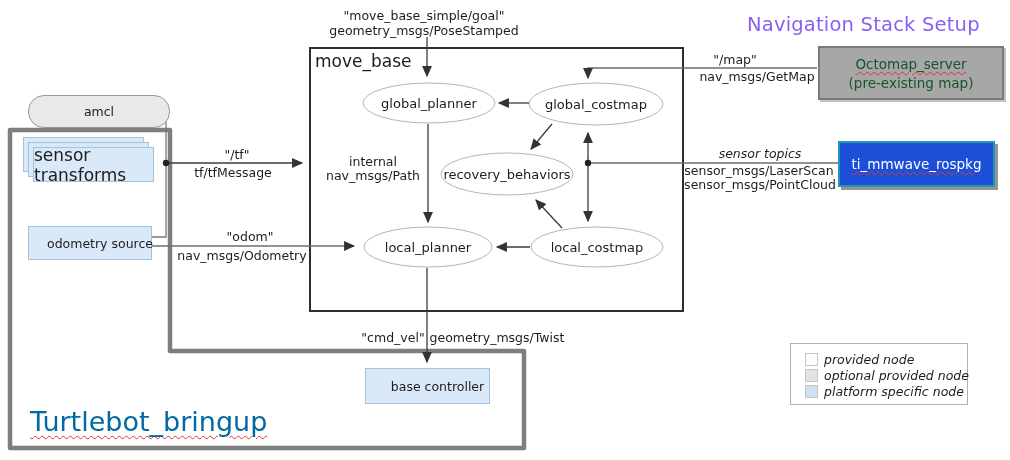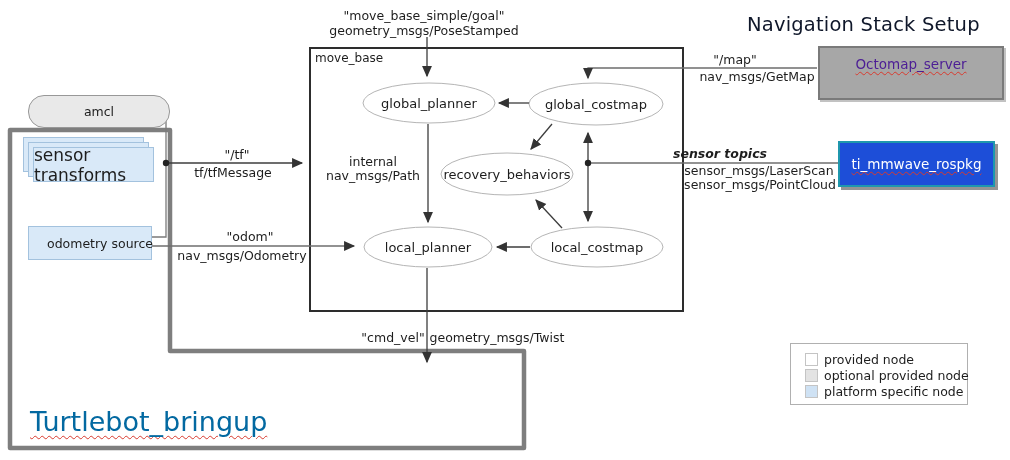--- a/index.html
+++ b/index.html
@@ -3,45 +3,45 @@
 <meta charset="utf-8">
 <style>
   html,body{margin:0;padding:0;background:#fff;}
   .stage{
     position:relative;width:1010px;height:460px;background:#ffffff;overflow:hidden;
     font-family:"DejaVu Sans","Liberation Sans",sans-serif;color:#1d1d1d;
   }
   .stage svg.wires{position:absolute;left:0;top:0;}
   .lbl{position:absolute;font-size:12.5px;line-height:14.5px;white-space:nowrap;}
   .ctr{transform:translateX(-50%);text-align:center;}
-  .title{position:absolute;left:747px;top:13px;font-size:19.5px;color:#0f172a;letter-spacing:.2px;}
-  .mb-label{position:absolute;left:315px;top:51px;font-size:12px;}
+  .title{position:absolute;left:747px;top:13px;font-size:19.5px;color:#8b5cf6;letter-spacing:.2px;}
+  .mb-label{position:absolute;left:315px;top:51px;font-size:17px;}
   .nodelabel{position:absolute;transform:translate(-50%,-50%);font-size:13px;white-space:nowrap;}
   .box{position:absolute;box-sizing:border-box;display:flex;align-items:center;justify-content:center;
        font-size:12.5px;white-space:nowrap;}
   .graybox{background:#e9e9e9;border:1.5px solid #989898;}
   .bluebox{background:#d9e9f8;border:1px solid #a3c2de;padding-left:20px;}
   .stack{position:absolute;}
   .sheet{position:absolute;box-sizing:border-box;width:121px;height:35px;background:#d9e9f8;border:1px solid #a3c2de;}
   .octomap{position:absolute;left:818px;top:46px;width:186px;height:54px;box-sizing:border-box;
            background:#a7a7a7;border:2px solid #7a7a7a;box-shadow:2px 2px 0 rgba(120,120,120,.45);
-           color:#4c1d95;text-align:center;font-size:13.5px;line-height:19px;padding-top:7px;}
+           color:#14532d;text-align:center;font-size:13.5px;line-height:19px;padding-top:7px;}
   .ti{position:absolute;left:838px;top:141px;width:157px;height:46px;box-sizing:border-box;
       background:#1d4ed8;border:2.5px solid #1f97ad;box-shadow:3px 3px 0 rgba(60,60,60,.55);
       color:#fff;display:flex;align-items:center;justify-content:center;font-size:13.5px;}
   .sq{text-decoration-line:underline;text-decoration-style:wavy;text-decoration-color:#d83a2e;
       text-decoration-thickness:1px;text-underline-offset:2px;}
   .turtle{position:absolute;left:30px;top:406px;font-size:27px;color:#0369a1;
           text-decoration-line:underline;text-decoration-style:wavy;text-decoration-color:#d83a2e;
           text-decoration-thickness:1px;text-underline-offset:4px;}
   .legend{position:absolute;left:790px;top:343px;width:178px;height:62px;box-sizing:border-box;
           background:#fff;border:1px solid #b0b0b0;padding:7px 0 0 14px;}
   .legrow{display:flex;align-items:center;height:16px;}
   .swatch{width:13px;height:13px;box-sizing:border-box;border:1px solid #c4c4c4;margin-right:6px;flex:none;}
-  .legtxt{font-size:12.5px;white-space:nowrap;}
+  .legtxt{font-size:12.5px;white-space:nowrap;font-style:italic;}
   .ital{font-style:italic;}
 </style>
 </head>
 <body>
 
 <div class="stage">
 
   <svg class="wires" width="1010" height="460" viewBox="0 0 1010 460">
     <defs>
       <marker id="arr" viewBox="0 0 10 10" refX="8.5" refY="5" markerWidth="9" markerHeight="9" orient="auto-start-reverse">
@@ -96,21 +96,21 @@
     <div>internal</div>
     <div>nav_msgs/Path</div>
   </div>
 
   <div class="lbl ctr" style="left:735px;top:53px;">"/map"</div>
   <div class="lbl ctr" style="left:757px;top:70px;">nav_msgs/GetMap</div>
 
   <div class="lbl ctr" style="left:237px;top:148px;">"/tf"</div>
   <div class="lbl ctr" style="left:233px;top:166px;">tf/tfMessage</div>
 
-  <div class="lbl ctr ital" style="left:720px;top:147px;font-weight:bold;">sensor topics</div>
+  <div class="lbl ctr ital" style="left:760px;top:147px;">sensor topics</div>
   <div class="lbl ctr" style="left:759px;top:164px;">sensor_msgs/LaserScan</div>
   <div class="lbl ctr" style="left:760px;top:178px;">sensor_msgs/PointCloud</div>
 
   <div class="lbl ctr" style="left:250px;top:230px;">"odom"</div>
   <div class="lbl ctr" style="left:242px;top:249px;">nav_msgs/Odometry</div>
 
   <div class="lbl ctr" style="left:393px;top:331px;">"cmd_vel"</div>
   <div class="lbl ctr" style="left:497px;top:331px;">geometry_msgs/Twist</div>
 
   <div class="box graybox" style="left:28px;top:95px;width:142px;height:33px;border-radius:16px;">
@@ -124,26 +124,30 @@
       <span>sensor transforms</span>
     </div>
   </div>
 
   <div class="box bluebox" style="left:28px;top:226px;width:124px;height:34px;">
     <span>odometry source</span>
   </div>
 
   <div class="octomap">
     <div><span class="sq">Octomap_server</span></div>
+    <div>(pre-existing  map)</div>
   </div>
 
   <div class="ti">
     <span class="sq">ti_mmwave_rospkg</span>
   </div>
 
+  <div class="box bluebox" style="left:365px;top:368px;width:125px;height:36px;">
+    <span>base controller</span>
+  </div>
 
   <div class="turtle">Turtlebot_bringup</div>
 
   <div class="legend">
     <div class="legrow">
       <span class="swatch" style="background-color: rgb(255, 255, 255);"></span>
       <span class="legtxt">provided node</span>
     </div>
     <div class="legrow">
       <span class="swatch" style="background-color: rgb(227, 227, 227);"></span>

